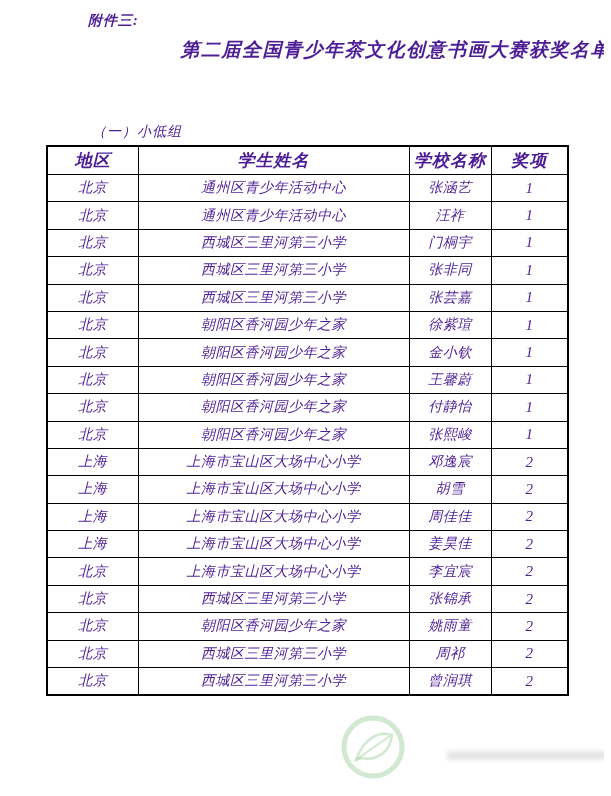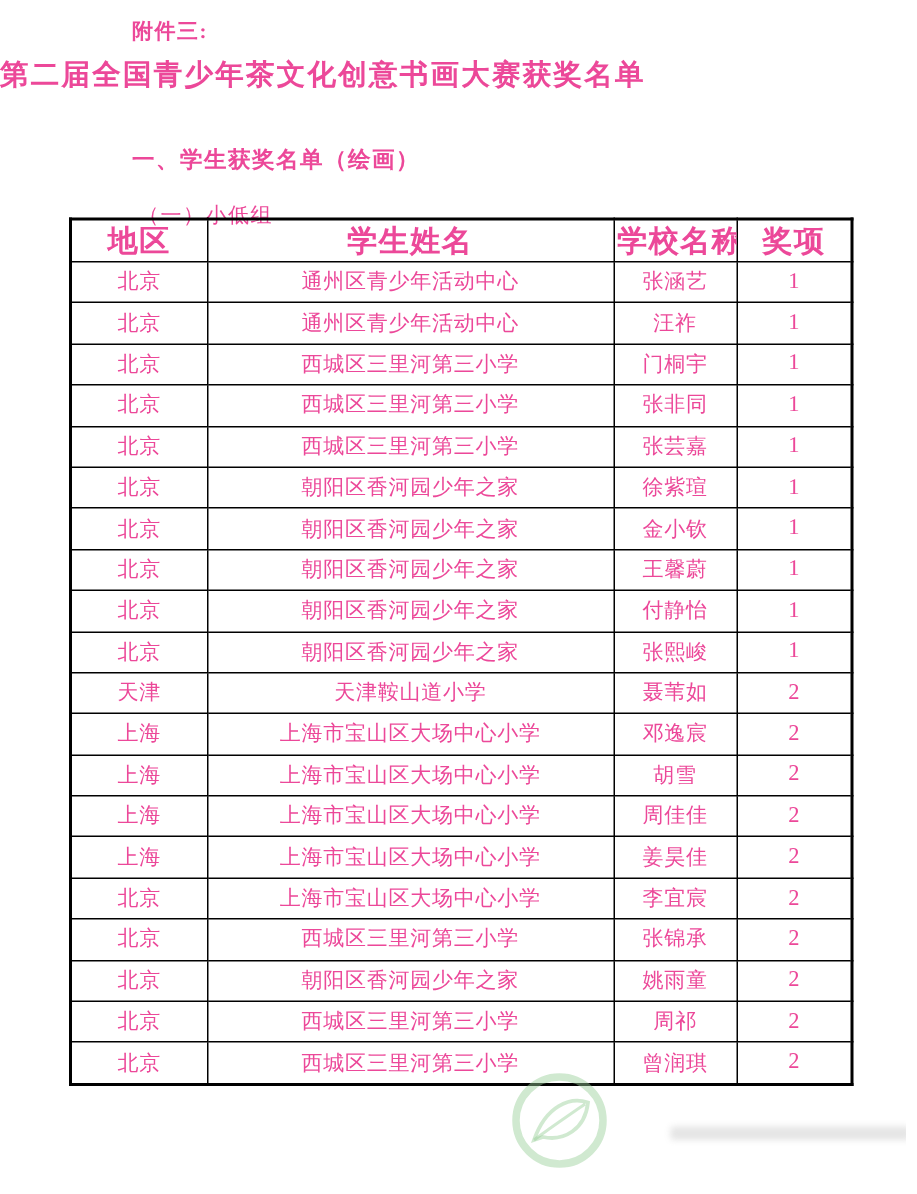--- a/index.html
+++ b/index.html
@@ -7,77 +7,77 @@
     padding: 0;
     background: #ffffff;
   }
   .page {
     position: relative;
     width: 604px;
     height: 796px;
     background: #ffffff;
     overflow: hidden;
     font-family: "Liberation Serif", "DejaVu Serif", serif;
-    color: #ec4899;
+    color: #4c1d95;
+    font-style: italic;
   }
   .attachment-label {
     position: absolute;
     left: 88px;
     top: 12px;
     font-size: 14px;
     font-weight: 600;
     letter-spacing: 1px;
   }
   .doc-title {
     position: absolute;
     left: 0;
     top: 37px;
     width: 611px;
-    text-align: left;
+    text-align: right;
     font-size: 19px;
     font-weight: bold;
     letter-spacing: 1.5px;
   }
   .section-heading {
     position: absolute;
     left: 88px;
     top: 97px;
     font-size: 15px;
     font-weight: bold;
     letter-spacing: 1px;
   }
   .subsection-heading {
     position: absolute;
     left: 92px;
     top: 123px;
     font-size: 14px;
     font-weight: 500;
     letter-spacing: 1px;
-    margin-top: 12px;
   }
   table.award-table {
     position: absolute;
     left: 46px;
     top: 145px;
     width: 521px;
     border-collapse: collapse;
     table-layout: fixed;
     border: 2px solid #000000;
   }
   .award-table th, .award-table td {
     border: 1px solid #000000;
     text-align: center;
     vertical-align: middle;
     padding: 0 2px;
     overflow: hidden;
     white-space: nowrap;
   }
   .award-table th {
     height: 27px;
-    font-size: 20px;
+    font-size: 17px;
     font-weight: bold;
     letter-spacing: 1px;
   }
   .award-table td {
     height: 26.4px;
     font-size: 14px;
     font-weight: 500;
     letter-spacing: 0.5px;
   }
   .award-table td.award-cell-num {
@@ -111,21 +111,20 @@
 </style>
 </head>
 <body>
 
 <div class="page">
 
   <div class="attachment-label">附件三:</div>
 
   <div class="doc-title">第二届全国青少年茶文化创意书画大赛获奖名单</div>
 
-  <div class="section-heading">一、学生获奖名单（绘画）</div>
 
   <div class="subsection-heading">（一）小低组</div>
 
   <table class="award-table">
     <colgroup>
       <col class="col-region">
       <col class="col-school">
       <col class="col-student">
       <col class="col-award">
     </colgroup>
@@ -192,26 +191,20 @@
           <td>付静怡</td>
           <td class="award-cell-num">1</td>
         </tr>
         <tr>
           <td>北京</td>
           <td>朝阳区香河园少年之家</td>
           <td>张熙峻</td>
           <td class="award-cell-num">1</td>
         </tr>
         <tr>
-          <td>天津</td>
-          <td>天津鞍山道小学</td>
-          <td>聂苇如</td>
-          <td class="award-cell-num">2</td>
-        </tr>
-        <tr>
           <td>上海</td>
           <td>上海市宝山区大场中心小学</td>
           <td>邓逸宸</td>
           <td class="award-cell-num">2</td>
         </tr>
         <tr>
           <td>上海</td>
           <td>上海市宝山区大场中心小学</td>
           <td>胡雪</td>
           <td class="award-cell-num">2</td>

